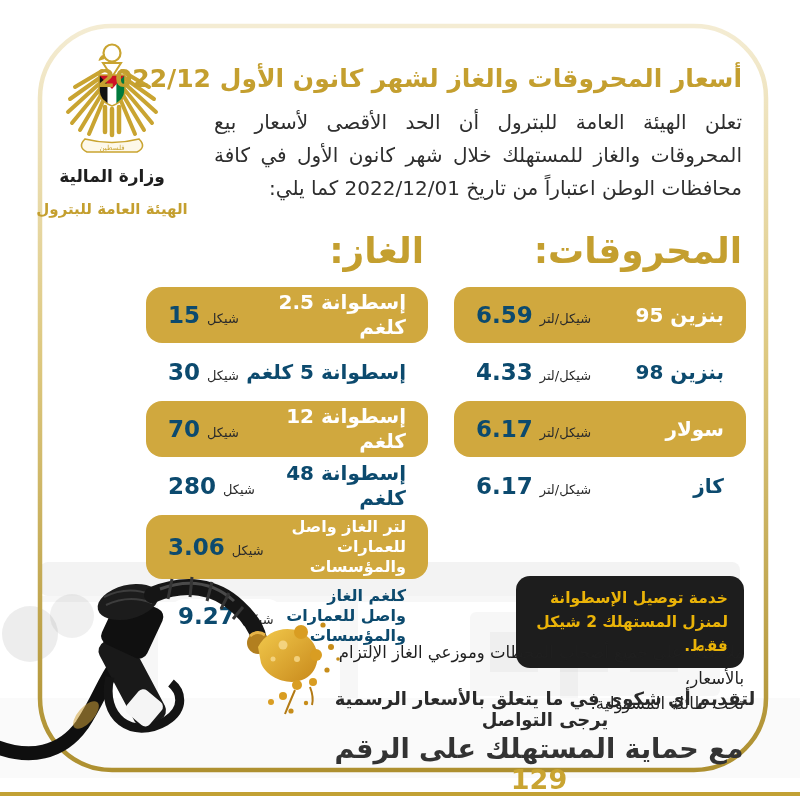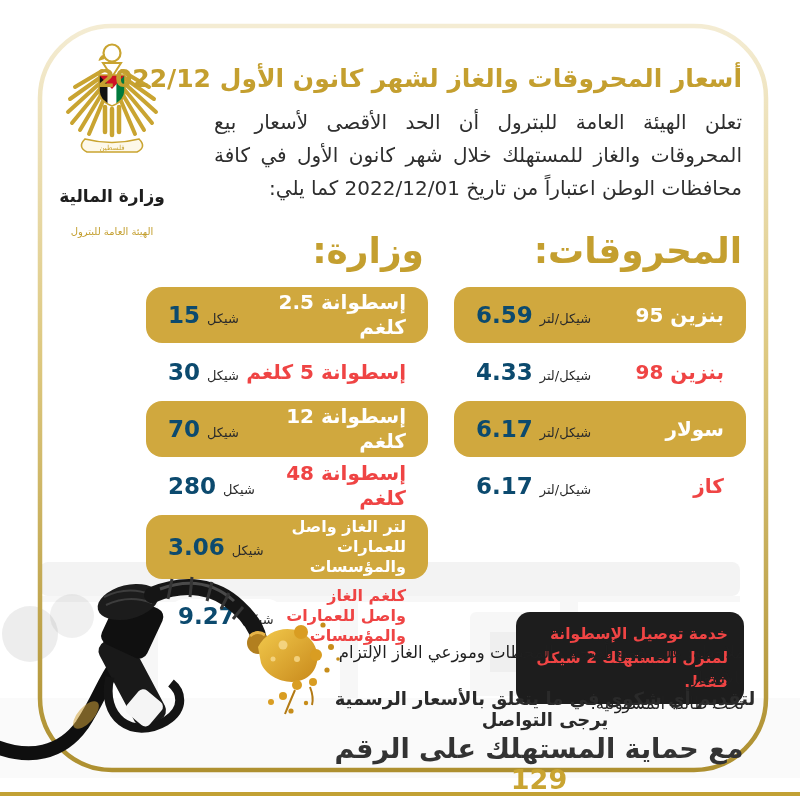--- a/index.html
+++ b/index.html
@@ -6,48 +6,48 @@
   .card{
     position:relative;width:800px;height:800px;background:#ffffff;overflow:hidden;
     font-family:"DejaVu Sans", sans-serif;direction:rtl;
   }
   .abs{position:absolute;}
   
   .frame-svg{position:absolute;inset:0;z-index:2;pointer-events:none;}
   .bottom-strip{position:absolute;left:0;right:0;bottom:4px;height:4px;background:#C2A134;z-index:2;}
   
   .logo-block{top:30px;left:28px;width:168px;text-align:center;z-index:3;}
-  .ministry{margin-top:20px;font-size:17px;font-weight:bold;color:#1e1e1e;}
-  .authority{margin-top:20px;font-size:10px;font-weight:normal;color:#C49F2F;}
+  .ministry{margin-top:0;font-size:17px;font-weight:bold;color:#1e1e1e;}
+  .authority{margin-top:14px;font-size:15px;font-weight:bold;color:#C49F2F;}
   
   .title{top:64px;right:58px;width:560px;z-index:3;font-size:25px;font-weight:bold;color:#C49F2F;
          white-space:nowrap;}
   .announcement{top:106px;right:58px;width:528px;z-index:3;font-size:20px;line-height:1.64;color:#2e2e2e;
          text-align:justify;text-align-last:right;}
   
   .col{z-index:3;}
   .col-fuels{top:228px;right:54px;width:292px;}
   .col-gas{top:228px;left:146px;width:282px;}
   .col-heading{font-size:36px;font-weight:bold;color:#C49F2F;text-align:right;margin:0 4px 14px 0;line-height:1.25;}
   .price-row{display:flex;justify-content:space-between;align-items:center;
              border-radius:16px;padding:0 22px;margin-bottom:8px;height:56px;}
   .price-row.pill{background:#D0A83E;}
   .price-row.plain{background:transparent;height:42px;}
-  .row-name{font-size:20px;font-weight:bold;color:#ef4444;text-align:right;line-height:1.25;}
+  .row-name{font-size:20px;font-weight:bold;color:#0c4a6e;text-align:right;line-height:1.25;}
   .pill .row-name{color:#ffffff;}
   .price-group{direction:ltr;display:flex;align-items:baseline;gap:7px;flex:0 0 auto;}
   .price{font-size:23px;font-weight:bold;color:#0c4a6e;}
   .unit{font-size:13px;color:#2b2b2b;}
   .two-line{height:64px;}
   .two-line.plain{height:58px;}
   .two-line .row-name{max-width:172px;font-size:16px;}
   .chip{background:#ffffff;border-radius:18px;padding:4px 10px;}
   
   .delivery-badge{top:576px;right:56px;width:196px;z-index:4;background:#1D1D1D;border-radius:14px;
-        padding:10px 16px;text-align:right;color:#ef4444;font-size:15.5px;font-weight:bold;line-height:1.55;margin-top:36px;}
+        padding:10px 16px;text-align:right;color:#eab308;font-size:15.5px;font-weight:bold;line-height:1.55;}
   .note{top:640px;right:56px;width:420px;z-index:4;text-align:right;color:#1f1f1f;
         font-size:16.5px;line-height:1.55;}
   .complaint{top:688px;left:322px;right:44px;z-index:4;text-align:center;}
   .complaint-line1{font-size:18px;font-weight:bold;color:#2a2a2a;margin-left:12px;}
   .complaint-line2{margin-top:3px;font-size:27px;font-weight:bold;color:#333333;}
   .hotline-number{color:#C9A431;font-weight:bold;margin-top:8px;}
   
   .backdrop-svg{position:absolute;left:0;top:548px;width:800px;height:252px;z-index:1;pointer-events:none;}
   .nozzle-svg{position:absolute;left:0;top:555px;width:345px;height:245px;z-index:5;pointer-events:none;}
 </style>
@@ -161,21 +161,21 @@
     <div class="price-row plain">
       <span class="row-name">كاز</span>
       <span class="price-group">
         <span class="price">6.17</span>
         <span class="unit">شيكل/لتر</span>
       </span>
     </div>
   </div>
 
   <div class="abs col col-gas">
-    <div class="col-heading">وزارة:</div>
+    <div class="col-heading">الغاز:</div>
 
     <div class="price-row pill">
       <span class="row-name">إسطوانة 2.5 كلغم</span>
       <span class="price-group">
         <span class="price">15</span>
         <span class="unit">شيكل</span>
       </span>
     </div>
     <div class="price-row plain">
       <span class="row-name">إسطوانة 5 كلغم</span>

